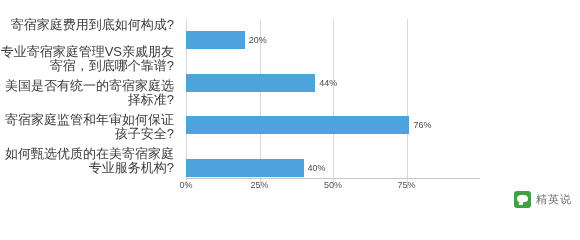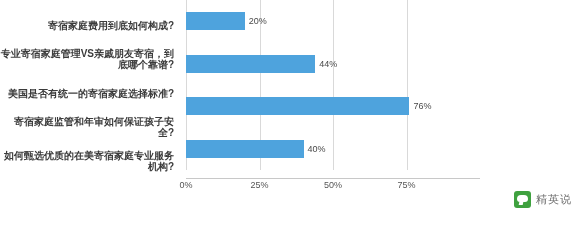--- a/index.html
+++ b/index.html
@@ -7,21 +7,21 @@
     width:580px;height:212px;
     background:#ffffff;
     font-family:"Liberation Sans","DejaVu Sans",sans-serif;
     overflow:hidden;
   }
   .wrap{position:relative;width:580px;height:212px;}
 
   
   .plot{
     position:absolute;
-    left:186px; top:0;
+    left:186px; top:19px;
     width:294px; height:170px;
   }
   .gridline{
     position:absolute;
     top:0;bottom:0;width:1px;
     background:#d9d9d9;
   }
   .axis-bottom{
     position:absolute;
     left:186px; top:178px;
@@ -56,25 +56,24 @@
     position:absolute;
     left:0;top:8px;
     width:180px;height:170px;
     display:flex;flex-direction:column;
     justify-content:space-around;
   }
   .cat{
     height:26px;
     display:flex;align-items:center;justify-content:flex-end;
     padding-right:6px;
-    font-size:10px;
+    font-size:13px;
     color:#3b3b3b;
     text-align:right;
     line-height:1.1;
-    font-weight:bold;
   }
 
   
   .ticks{
     position:absolute;
     left:186px; top:180px;
     width:294px;height:14px;
   }
   .tick{
     position:absolute;

